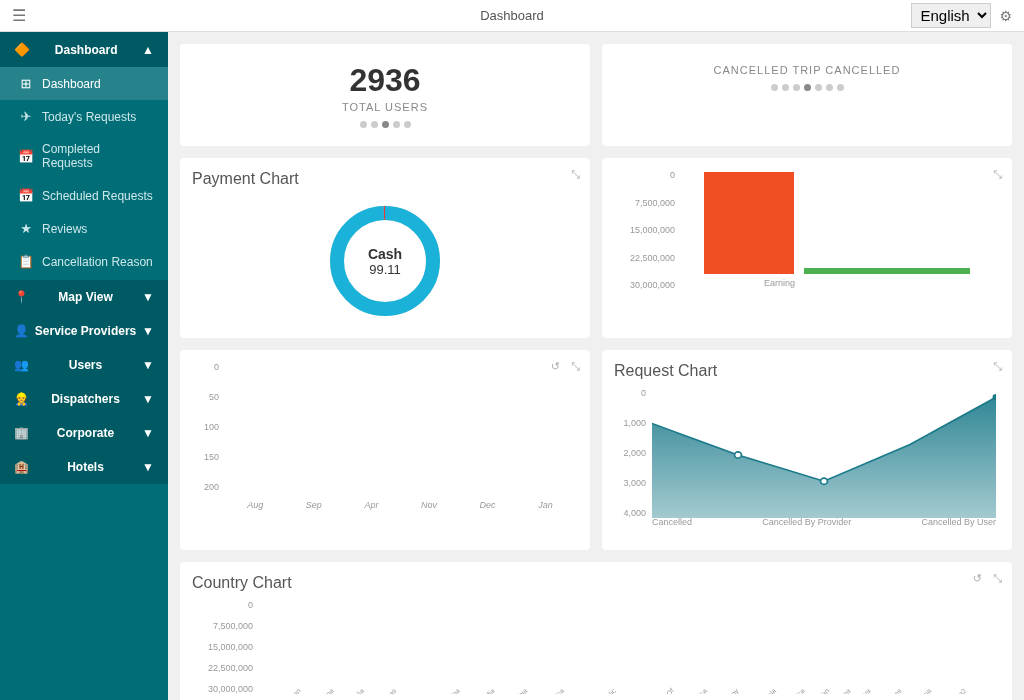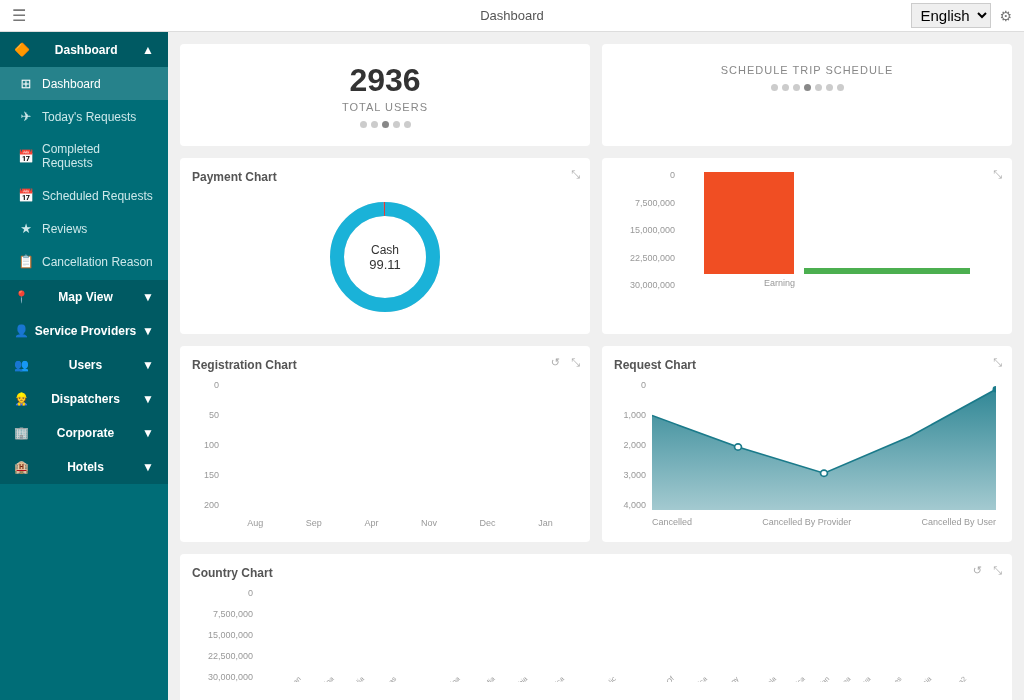--- a/index.html
+++ b/index.html
@@ -128,22 +128,22 @@
       margin-bottom: 12px;
     }
     .chart-card {
       background: #fff;
       border-radius: 4px;
       padding: 12px;
       position: relative;
     }
     .chart-card.half { flex: 1; }
     .chart-title {
-      font-size: 12px;
-      font-weight: bold;
+      font-size: 16px;
+      font-weight: normal;
       color: #555;
       margin-bottom: 8px;
     }
     .chart-icon-btn {
       position: absolute;
       top: 10px;
       right: 10px;
       font-size: 11px;
       color: #aaa;
       cursor: pointer;
@@ -170,22 +170,22 @@
       height: 120px;
     }
     .donut-label {
       position: absolute;
       top: 50%;
       left: 50%;
       transform: translate(-50%, -50%);
       text-align: center;
     }
     .donut-label-main {
-      font-size: 12px;
-      font-weight: normal;
+      font-size: 14px;
+      font-weight: bold;
       color: #333;
     }
     .donut-label-sub {
       font-size: 13px;
       color: #333;
     }
 
     
     .earning-chart {
       height: 140px;
@@ -247,21 +247,21 @@
     .reg-group { display: flex; align-items: flex-end; gap: 2px; }
     .reg-bar { width: 8px; border-radius: 1px 1px 0 0; }
     .reg-x-labels {
       position: absolute;
       bottom: 2px;
       left: 34px;
       right: 4px;
       display: flex;
       justify-content: space-around;
     }
-    .reg-x-label { font-size: 9px; color: #999; }
+    .reg-x-label { font-size: 9px; color: #999; font-style: italic; }
 
     
     .req-chart {
       height: 150px;
       position: relative;
     }
     .req-y-axis {
       position: absolute;
       left: 0;
       top: 0;
@@ -416,21 +416,21 @@
         <div class="stat-label">TOTAL USERS</div>
         <div class="stat-dots">
           <div class="dot"></div>
           <div class="dot"></div>
           <div class="dot active"></div>
           <div class="dot"></div>
           <div class="dot"></div>
         </div>
       </div>
       <div class="stat-card">
-        <div class="stat-label">SCHEDULE TRIP SCHEDULE</div>
+        <div class="stat-label">CANCELLED TRIP CANCELLED</div>
         <div class="stat-dots">
           <div class="dot"></div>
           <div class="dot"></div>
           <div class="dot"></div>
           <div class="dot active"></div>
           <div class="dot"></div>
           <div class="dot"></div>
           <div class="dot"></div>
         </div>
       </div>
@@ -480,21 +480,20 @@
               <div style="position:absolute;bottom:2px;left:80px;font-size:9px;color:#999;">Earning</div>
             </div>
           </div>
         </div>
       </div>
     </div>
 
     <div class="charts-row">
 
       <div class="chart-card half">
-        <div class="chart-title">Registration Chart</div>
         <span class="chart-icon-btn">⤡</span>
         <span class="chart-icon-btn2">↺</span>
         <div class="reg-chart">
           <div class="reg-y-axis">
             <div class="reg-y-label">200</div>
             <div class="reg-y-label">150</div>
             <div class="reg-y-label">100</div>
             <div class="reg-y-label">50</div>
             <div class="reg-y-label">0</div>
           </div>
@@ -567,21 +566,21 @@
                   <stop offset="100%" stop-color="#1a7a8a" stop-opacity="0.4"></stop>
                 </linearGradient>
               </defs>
               <polygon points="0,30 75,60 150,85 225,50 300,5 300,120 0,120" fill="url(#areaGrad)"></polygon>
               <polyline points="0,30 75,60 150,85 225,50 300,5" fill="none" stroke="#1a7a8a" stroke-width="1.5"></polyline>
               <circle cx="75" cy="60" r="3" fill="white" stroke="#1a7a8a" stroke-width="1.5"></circle>
               <circle cx="150" cy="85" r="3" fill="white" stroke="#1a7a8a" stroke-width="1.5"></circle>
               <circle cx="300" cy="5" r="3" fill="#1a7a8a"></circle>
             </svg>
           </div>
-          <div style="position:absolute;bottom:3px;left:38px;right:4px;display:flex;justify-content:space-between;">
+          <div style="position:absolute;bottom:11px;left:38px;right:4px;display:flex;justify-content:space-between;">
             <span style="font-size:9px;color:#999;">Cancelled</span>
             <span style="font-size:9px;color:#999;">Cancelled By Provider</span>
             <span style="font-size:9px;color:#999;">Cancelled By User</span>
           </div>
         </div>
       </div>
     </div>
 
     <div class="country-chart-card">
       <div class="chart-title">Country Chart</div>

